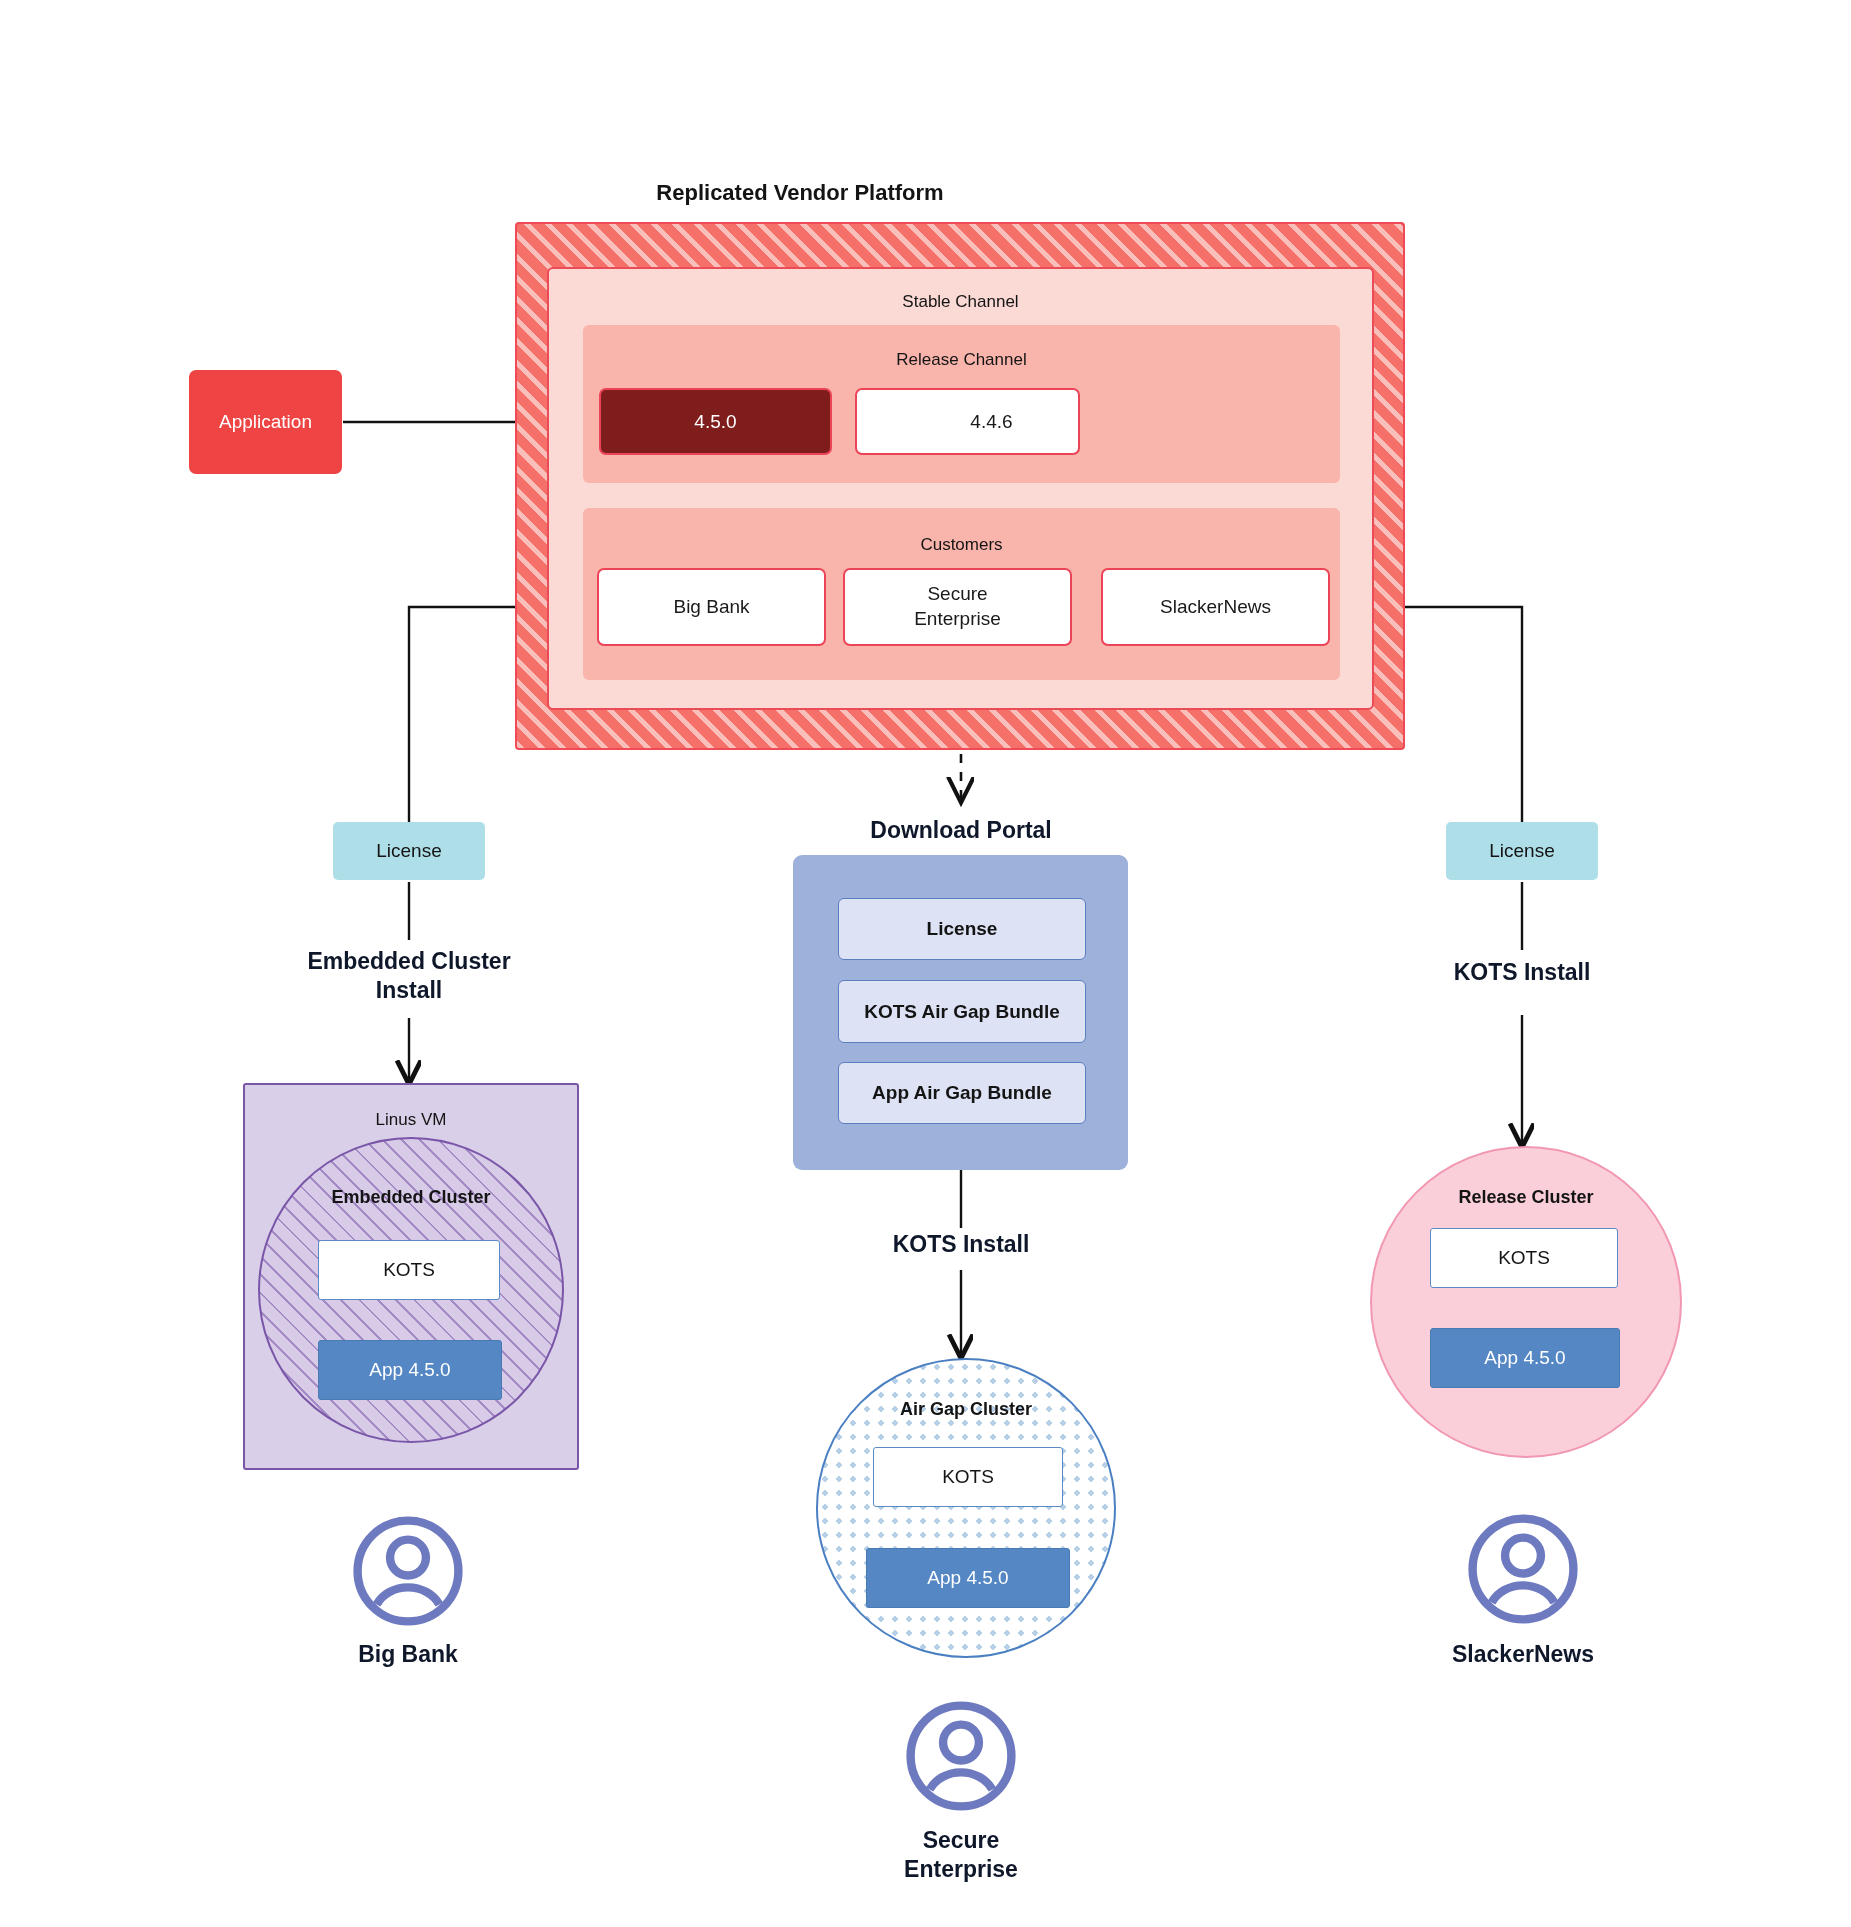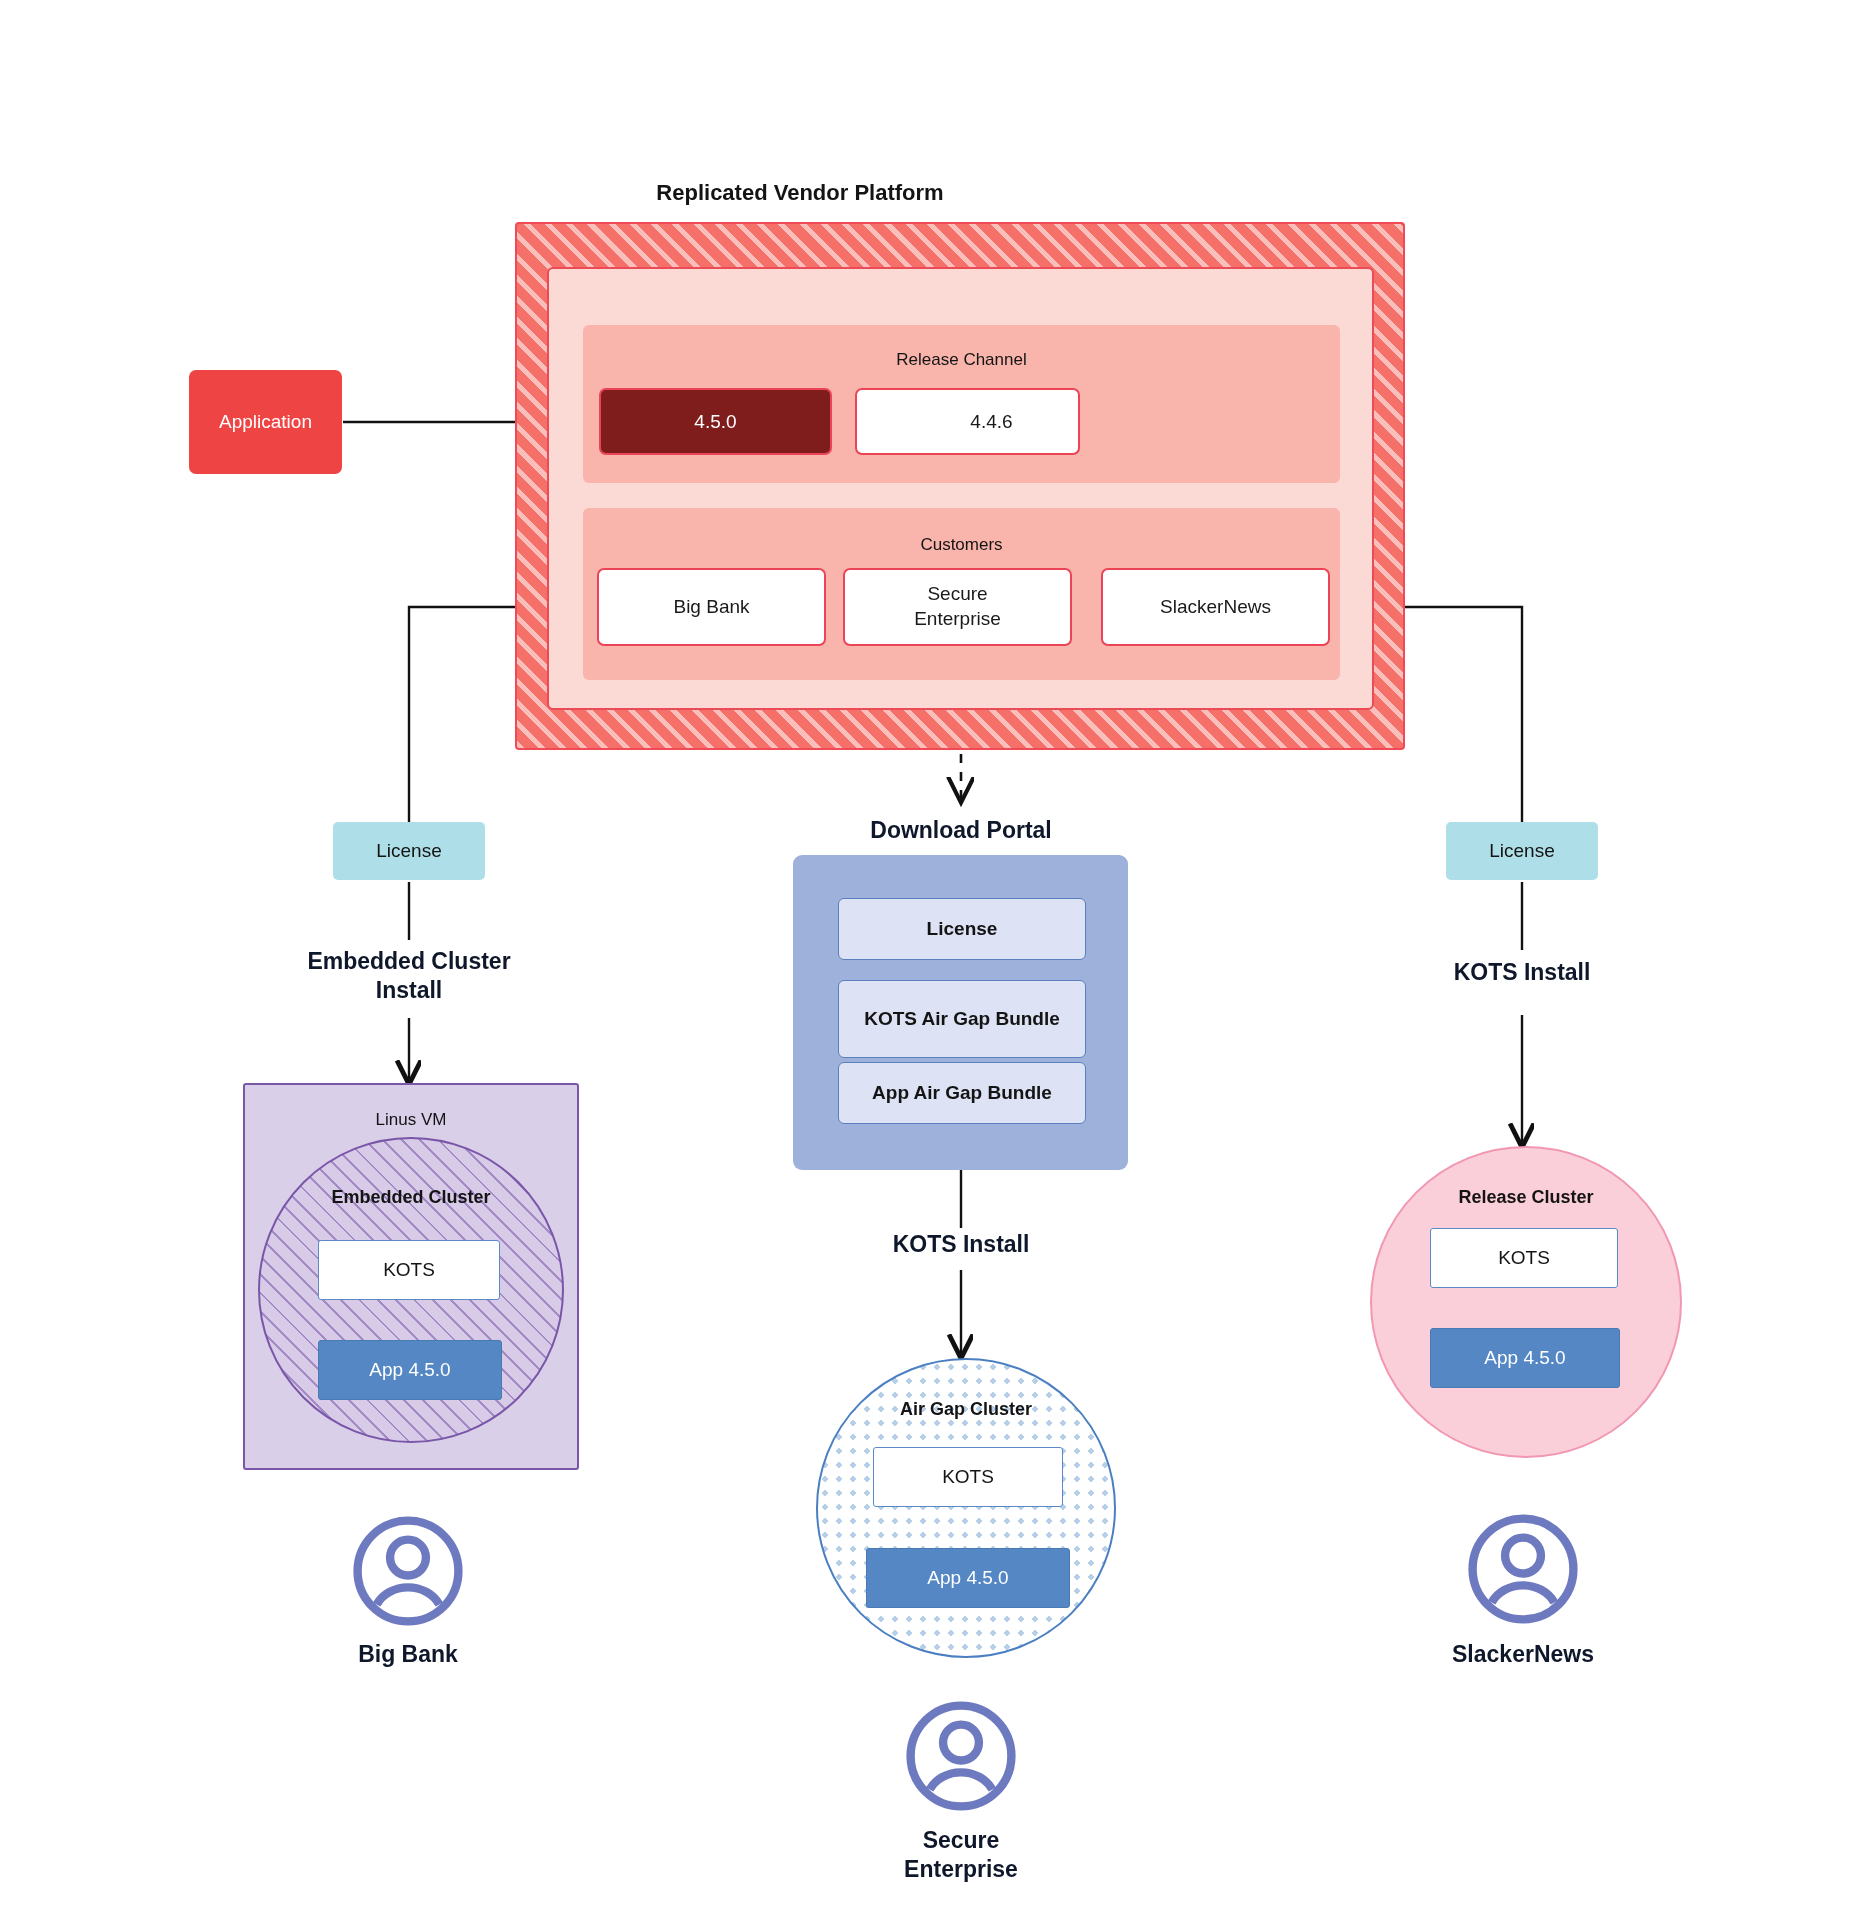--- a/index.html
+++ b/index.html
@@ -198,20 +198,21 @@
 
   <div class="abs ctr lbl-title" style="left:600px;top:178px;width:400px;height:30px;">Replicated Vendor Platform</div>
 
   <div class="abs ctr app-box" style="left:189px;top:370px;width:153px;height:104px;">
     <span>Application</span>
   </div>
 
   <div class="abs vendor-outer" style="left:515px;top:222px;width:890px;height:528px;"></div>
 
   <div class="abs channel-box" style="left:547px;top:267px;width:827px;height:443px;"></div>
+  <div class="abs ctr lbl-sm" style="left:547px;top:290px;width:827px;height:24px;">Stable Channel</div>
 
   <div class="abs sub-box" style="left:583px;top:325px;width:757px;height:158px;"></div>
   <div class="abs ctr lbl-sm" style="left:583px;top:348px;width:757px;height:24px;">Release Channel</div>
 
   <div class="abs ctr rel-chip current" style="left:599px;top:388px;width:233px;height:67px;">
     <span>4.5.0</span>
   </div>
   <div class="abs ctr rel-chip old" style="left:855px;top:388px;width:225px;height:67px;padding-left:48px;">
     <span>4.4.6</span>
   </div>
@@ -241,21 +242,21 @@
 Install</div>
   <div class="abs ctr lbl-big" style="left:821px;top:1228px;width:280px;height:34px;">KOTS Install</div>
   <div class="abs ctr lbl-big" style="left:1382px;top:956px;width:280px;height:34px;">KOTS Install</div>
 
   <div class="abs ctr lbl-big" style="left:811px;top:814px;width:300px;height:34px;">Download  Portal</div>
   <div class="abs portal-box" style="left:793px;top:855px;width:335px;height:315px;"></div>
 
   <div class="abs ctr portal-item" style="left:838px;top:898px;width:248px;height:62px;">
     <span>License</span>
   </div>
-  <div class="abs ctr portal-item" style="left:838px;top:980px;width:248px;height:78px;">
+  <div class="abs ctr portal-item" style="left:838px;top:980px;width:248px;height:63px;">
     <span>KOTS Air Gap Bundle</span>
   </div>
   <div class="abs ctr portal-item" style="left:838px;top:1062px;width:248px;height:62px;">
     <span>App Air Gap Bundle</span>
   </div>
 
   <div class="abs vm-box" style="left:243px;top:1083px;width:336px;height:387px;"></div>
   <div class="abs ctr lbl-sm" style="left:243px;top:1108px;width:336px;height:24px;">Linus VM</div>
 
   <div class="abs circle-embedded" style="left:258px;top:1137px;width:306px;height:306px;"></div>

